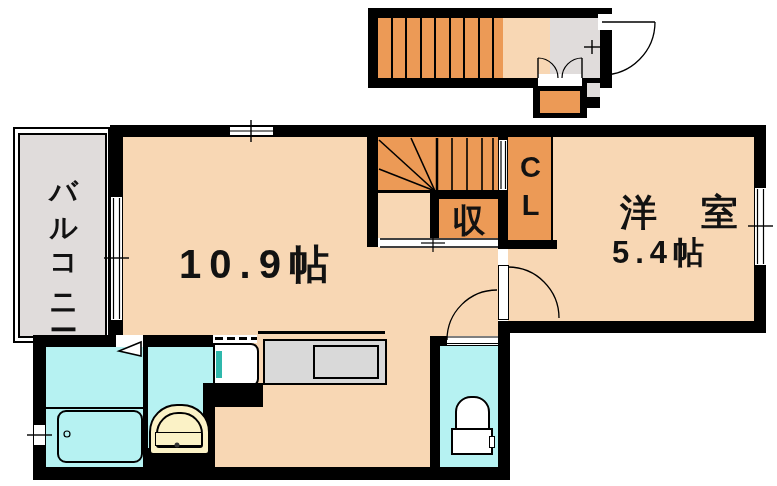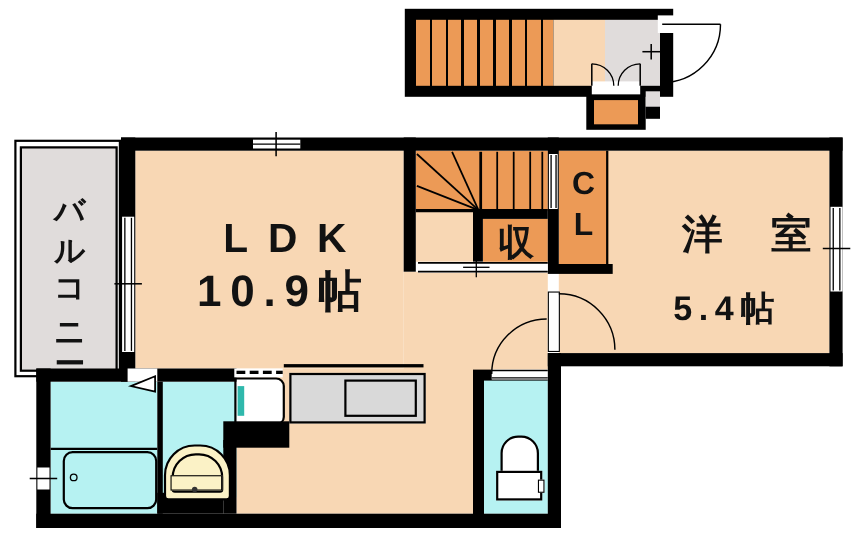--- a/index.html
+++ b/index.html
@@ -148,19 +148,18 @@
       <line x1="582" y1="58" x2="582" y2="78" stroke-width="1.4"></line>
 
       <circle cx="67" cy="434" r="3" stroke-width="1.2"></circle>
 
       <circle cx="177" cy="445" r="2.5" fill="#333" stroke="none"></circle>
     </g>
     <polygon points="141,342 119,351 141,356" fill="#fff" stroke="#000" stroke-width="1.6"></polygon>
   </svg>
 
   <div class="txt vtxt" style="left:40px;top:142px;width:46px;height:198px;font-size:28px;letter-spacing:7px;">バルコニー</div>
-  <div class="txt" style="left:150px;top:196px;width:200px;font-size:37px;letter-spacing:18px;padding-left:18px;">LDK</div>
   <div class="txt" style="left:135px;top:237px;width:230px;font-size:40px;letter-spacing:8px;padding-left:8px;">10.9帖</div>
   <div class="txt" style="left:440px;top:199px;width:58px;font-size:33px;">収</div>
   <div class="txt vtxt" style="left:508px;top:140px;width:44px;height:98px;font-size:29px;letter-spacing:6px;">CL</div>
   <div class="txt" style="left:557px;top:188px;width:200px;font-size:37px;letter-spacing:44px;padding-left:44px;">洋室</div>
-  <div class="txt" style="left:560px;top:232px;width:190px;font-size:31px;letter-spacing:6px;padding-left:6px;margin-top:28px;">5.4帖</div>
+  <div class="txt" style="left:560px;top:232px;width:190px;font-size:31px;letter-spacing:6px;padding-left:6px;">5.4帖</div>
 </div>
 
 </body></html>

